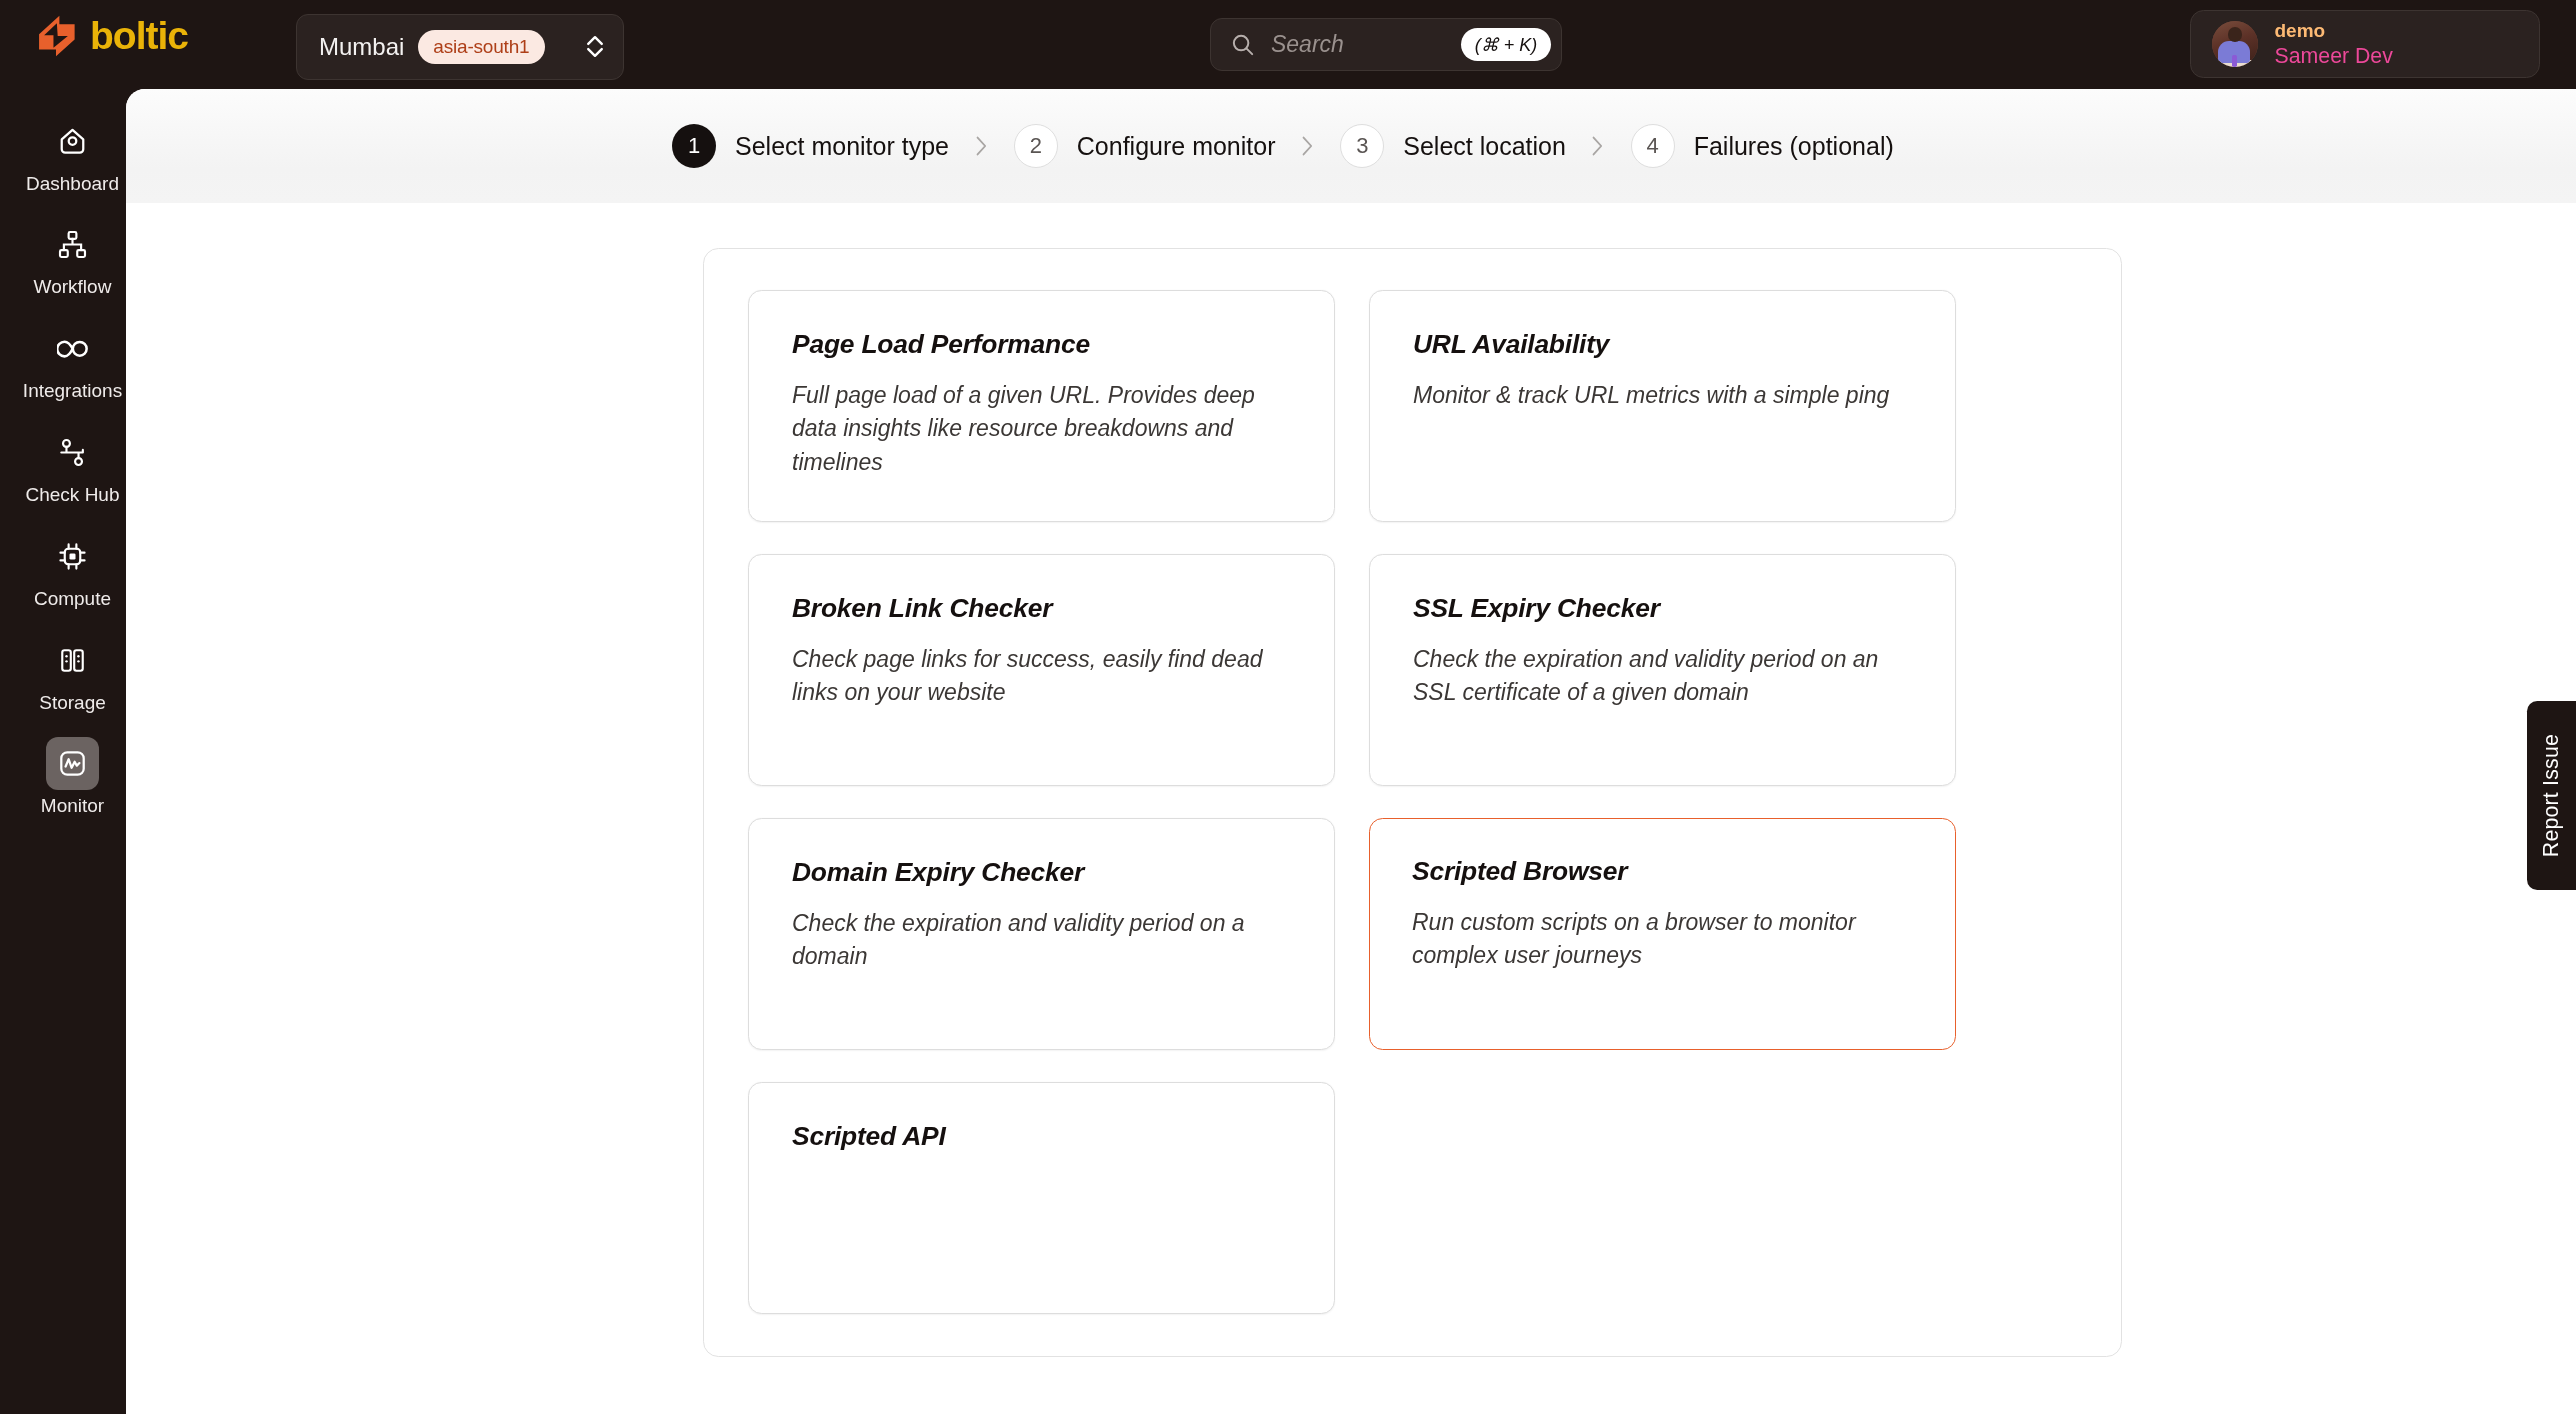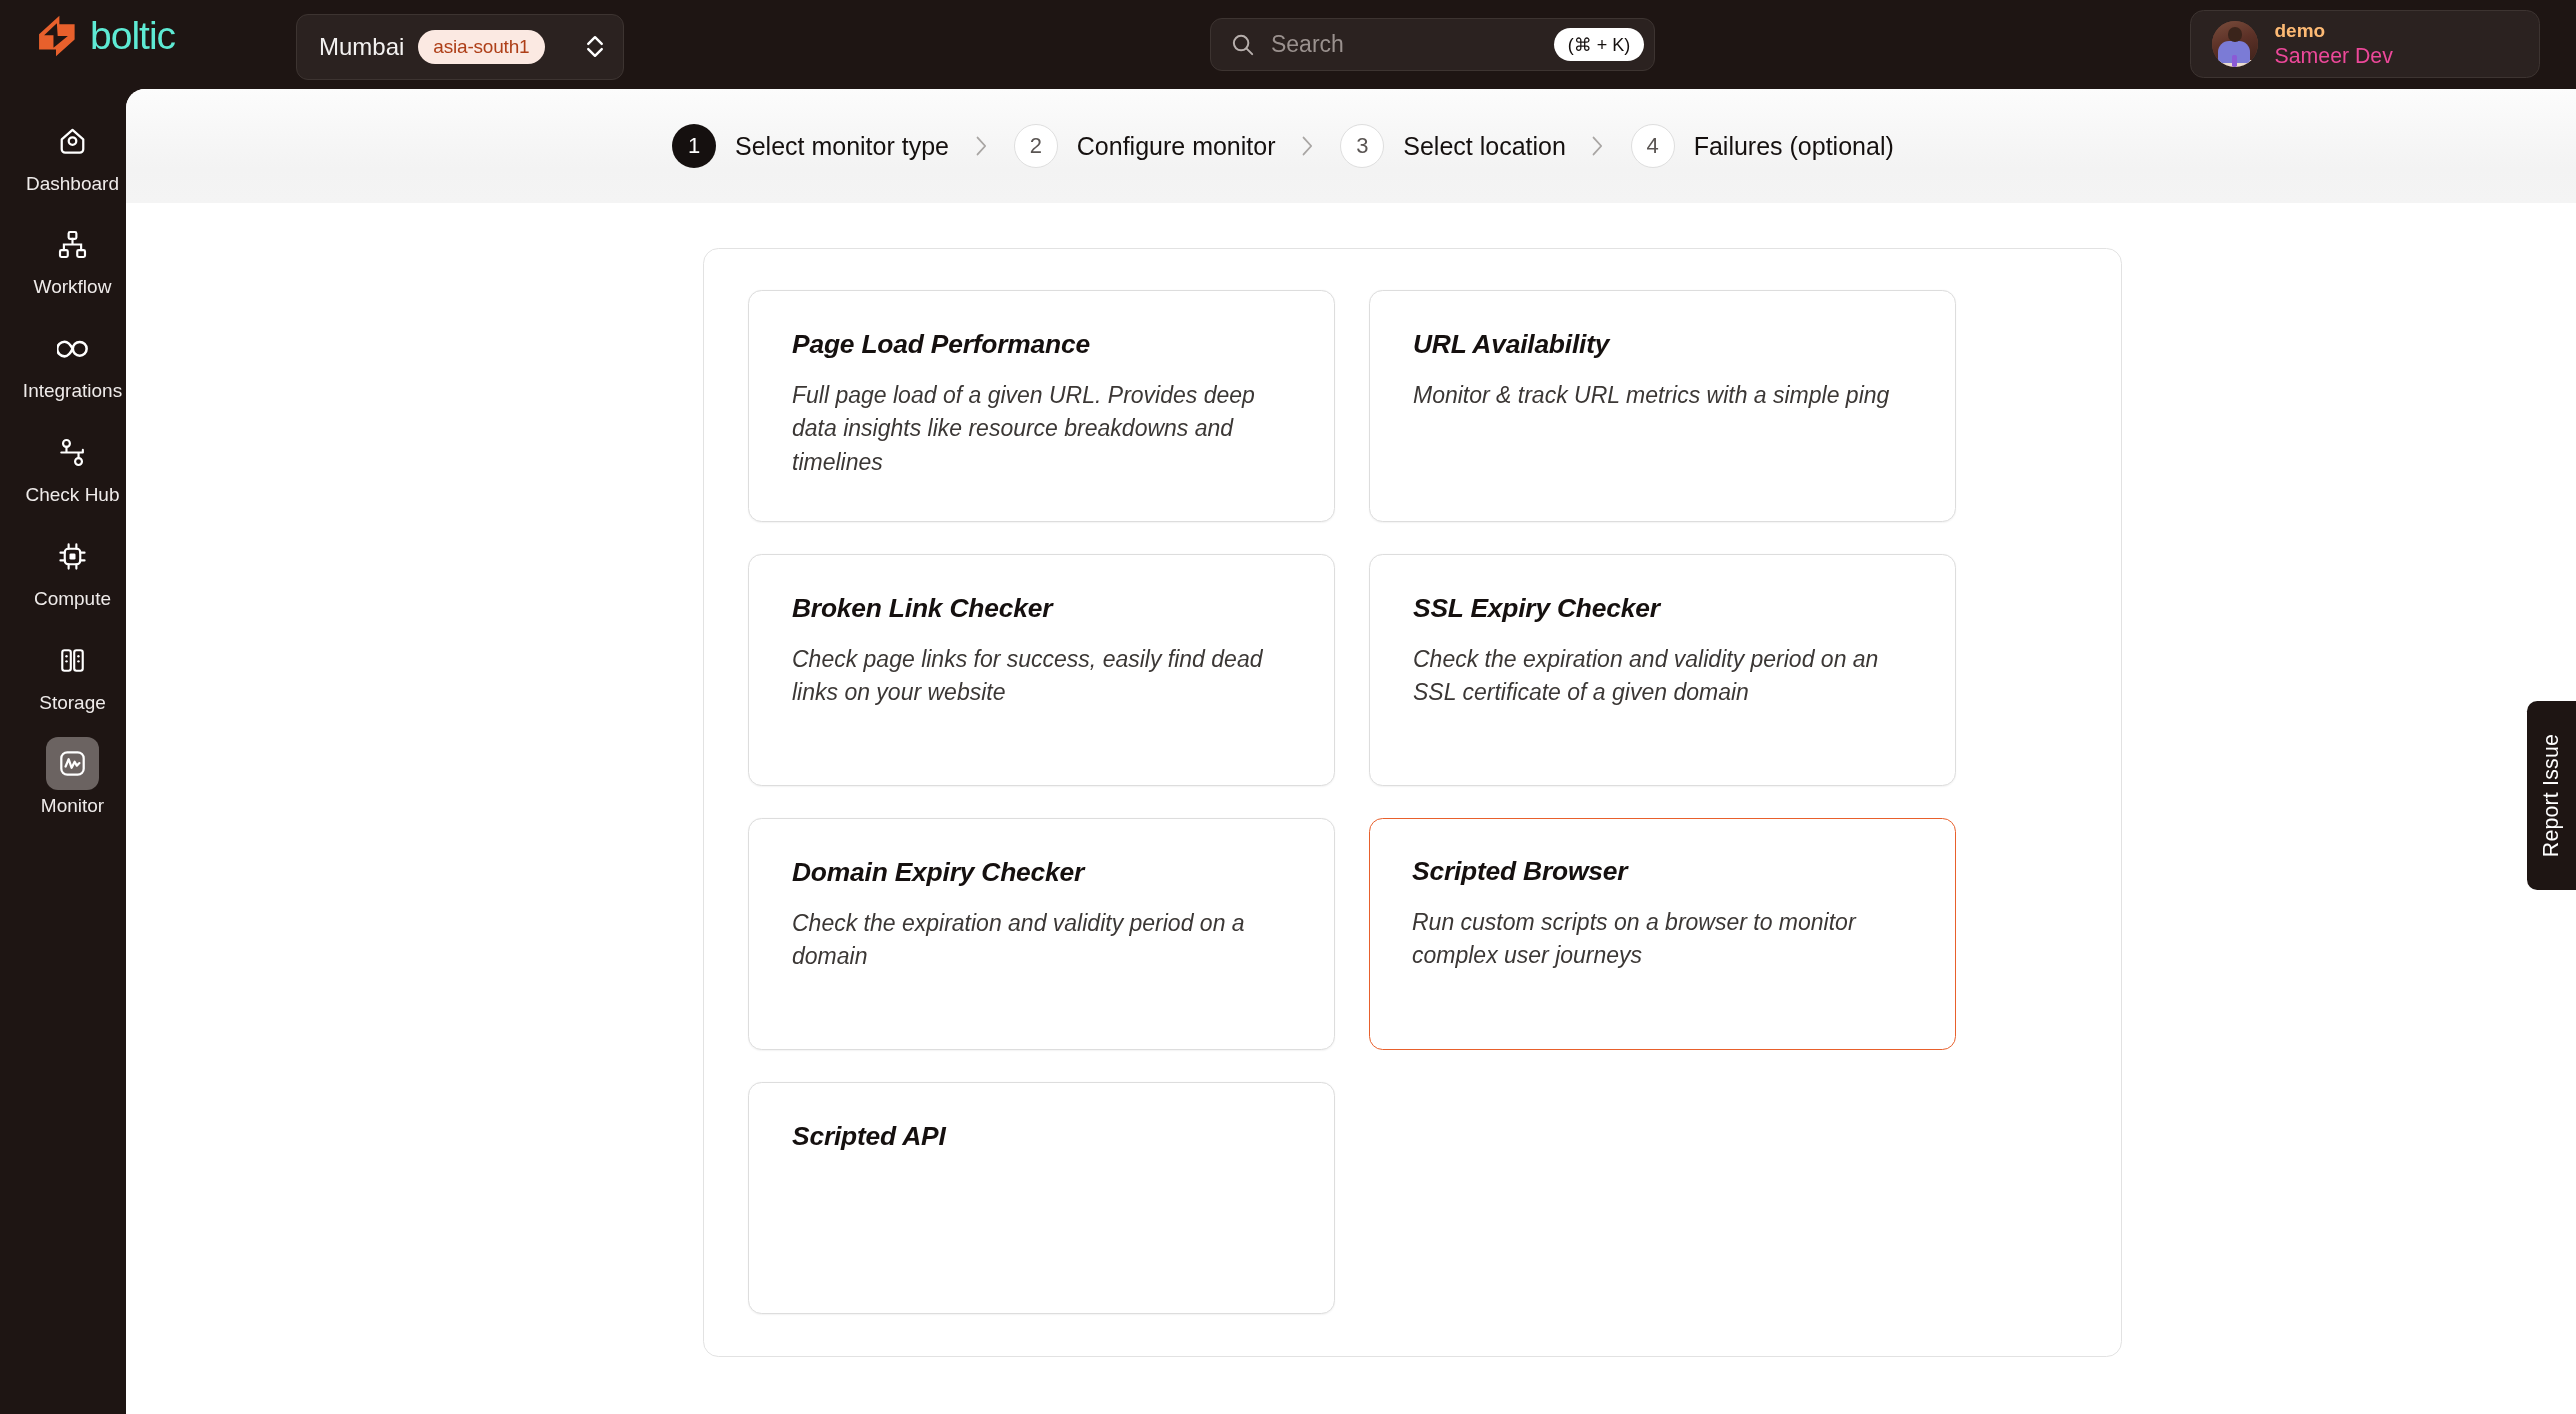--- a/index.html
+++ b/index.html
@@ -16,21 +16,21 @@
     width: 2576px; height: 89px;
     background: #1E1513;
     display: flex; align-items: center;
   }
   .brand {
     position: absolute; left: 34px; top: 13.6px;
     display: flex; align-items: center; gap: 12px;
   }
   .brand-mark { width: 44px; height: 44px; display: block; }
   .brand-word {
-    color: #5eead4; font-size: 39px; font-weight: 400;
+    color: #eab308; font-size: 39px; font-weight: 700;
     letter-spacing: -1px; line-height: 1;
   }
 
   .region-select {
     position: absolute; left: 296px; top: 13.6px;
     width: 328px; height: 66px;
     background: #2B2220; border: 0.9px solid #3D3431;
     border-radius: 12px;
     display: flex; align-items: center; gap: 13.6px;
     padding: 0 17px 0 22px;
@@ -40,26 +40,27 @@
   .region-badge {
     background: #FBE9E2; color: #AE3F18;
     font-size: 19px; font-weight: 400;
     padding: 6px 15.4px; border-radius: 852px;
     letter-spacing: -0.2px;
   }
   .region-chevrons { margin-left: auto; display: flex; }
 
   .searchbar {
     position: absolute; left: 1210px; top: 18px;
-    width: 445px; height: 53px;
+    width: 352px; height: 53px;
     background: #2B2220; border: 0.9px solid #3D3431;
     border-radius: 12px;
     display: flex; align-items: center; gap: 15.4px;
     padding: 0 10.2px 0 19px;
     cursor: text;
+    font-style: italic;
   }
   .search-placeholder { color: #9A918E; font-size: 23px; }
   .search-kbd {
     margin-left: auto; background: #ffffff; color: #15100F;
     font-size: 18px; font-weight: 500;
     padding: 5.1px 13.6px; border-radius: 852px;
     white-space: nowrap;
   }
 
   .userchip {

